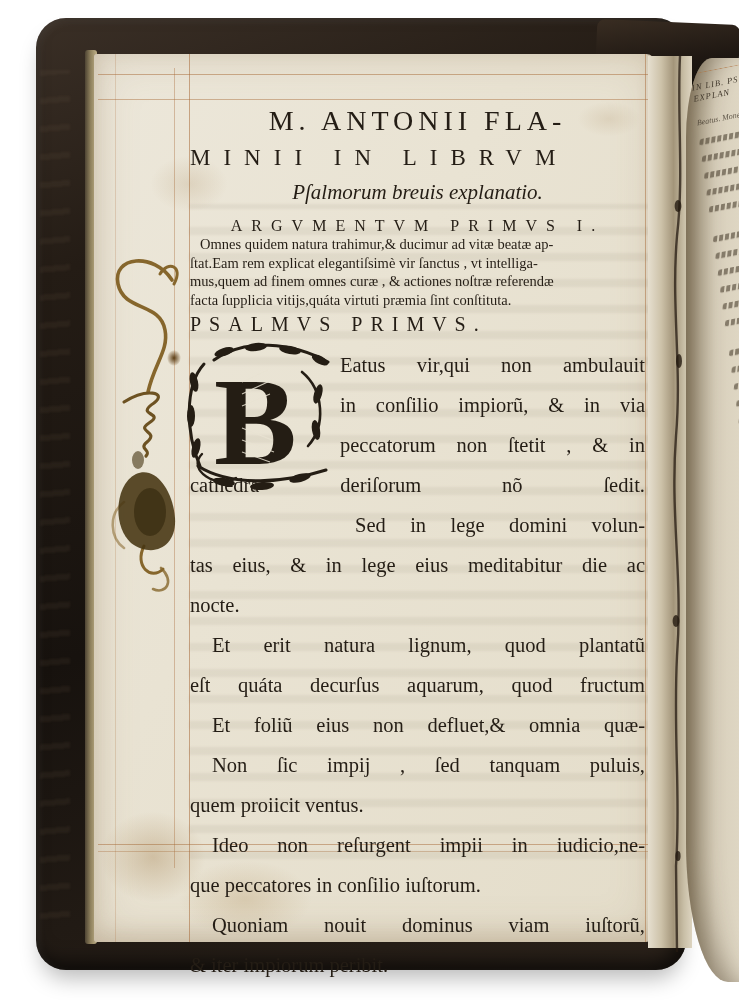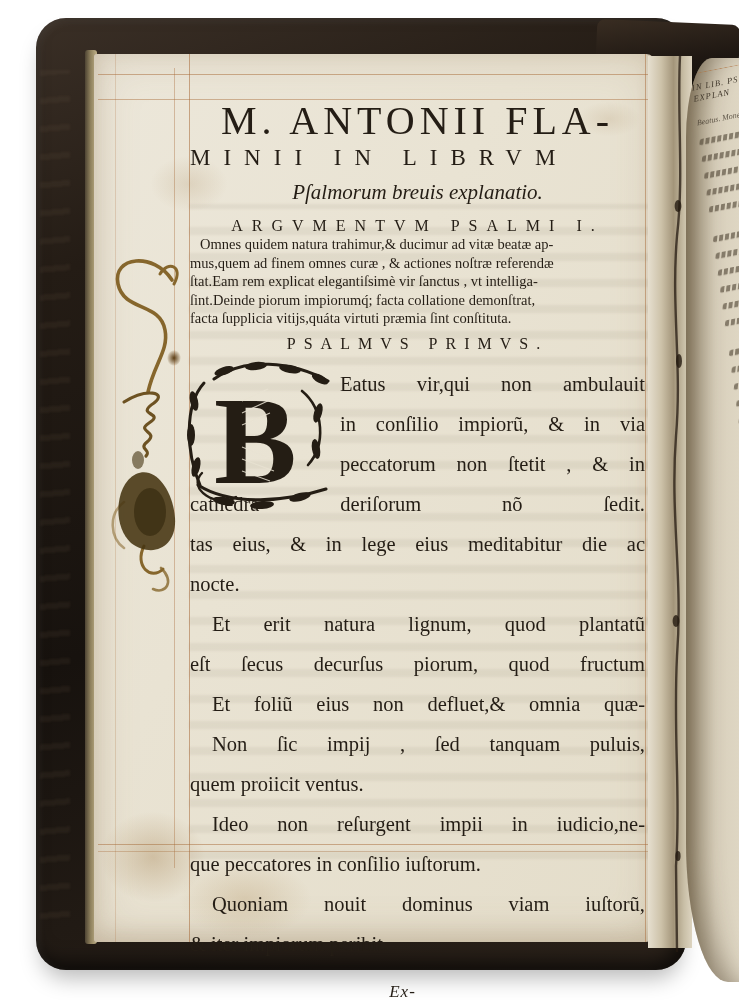--- a/index.html
+++ b/index.html
@@ -41,26 +41,26 @@
   .s1{left:-16px;top:738px;width:150px;height:130px;background:radial-gradient(closest-side,rgba(150,110,55,.30),transparent 70%);}
   .s2{left:56px;top:790px;width:190px;height:110px;background:radial-gradient(closest-side,rgba(160,120,60,.22),transparent 70%);}
   .s3{left:40px;top:90px;width:110px;height:80px;background:radial-gradient(closest-side,rgba(150,112,60,.16),transparent 70%);}
   .s4{left:470px;top:40px;width:90px;height:50px;background:radial-gradient(closest-side,rgba(150,112,60,.14),transparent 70%);}
   .blot-spot{position:absolute;left:73px;top:296px;width:14px;height:16px;border-radius:50% 40% 55% 45%;
     background:radial-gradient(closest-side,#5d3f17,rgba(109,74,30,.25) 80%,transparent);}
   .inscription{position:absolute;left:0px;top:196px;width:102px;height:348px;z-index:2;}
 
   
   .textblock{position:absolute;left:96px;top:44px;width:455px;z-index:5;color:#241d15;}
-  .t1{height:45px;font-size:40px;line-height:45px;letter-spacing:5px;text-align:center;white-space:nowrap;}
+  .t1{height:45px;font-size:28px;line-height:45px;letter-spacing:5px;text-align:center;white-space:nowrap;}
   .t2{height:31px;font-size:23px;line-height:29px;letter-spacing:13px;white-space:nowrap;}
   .t3{height:42px;font-size:21px;line-height:36px;font-style:italic;text-align:center;white-space:nowrap;}
   .argh{height:19px;font-size:16px;line-height:19px;letter-spacing:9px;text-align:center;white-space:nowrap;}
   .argl{height:18.6px;font-size:14.5px;line-height:18.6px;white-space:nowrap;}
-  .psh{height:29px;font-size:16px;line-height:31px;letter-spacing:8px;text-align:center;white-space:nowrap;}
+  .psh{height:29px;font-size:20px;line-height:31px;letter-spacing:8px;text-align:left;white-space:nowrap;}
   .verses{font-size:20.5px;line-height:26px;}
   .vl{height:26px;margin-top:14px;}
   .j{text-align:justify;text-align-last:justify;}
   .ji{text-indent:22px;}
   .sed{text-indent:165px;}
   .dropcap-box{float:left;width:142px;height:104px;margin-right:8px;position:relative;}
   .dropcap-box svg{position:absolute;left:-6px;top:-10px;overflow:visible;}
   .catchword{height:20px;font-size:17px;font-style:italic;text-align:center;padding-right:30px;
     letter-spacing:1px;margin-top:25px;}
 
@@ -128,25 +128,24 @@
         <ellipse cx="56" cy="262" rx="16" ry="24" fill="#2e2209" opacity=".55"></ellipse>
         <ellipse cx="44" cy="210" rx="6" ry="9" opacity=".6"></ellipse>
       </g>
     </svg>
 
     <div class="textblock" data-interactable="false">
       <div class="t1" data-interactable="false">M. ANTONII FLA-</div>
       <div class="t2" data-interactable="false">MINII IN LIBRVM</div>
       <div class="t3" data-interactable="false">Pſalmorum breuis explanatio.</div>
 
-      <div class="argh" data-interactable="false">ARGVMENTVM PSALMI I.</div>
+      <div class="argh" data-interactable="false">ARGVMENTVM PRIMVS I.</div>
       <div class="argl" style="text-indent:10px" data-interactable="false">Omnes quidem natura trahimur,&amp; ducimur ad vitæ beatæ ap-</div>
+      <div class="argl" data-interactable="false">ſtat.Eam rem explicat elegantiſsimè vir ſanctus , vt intelliga-</div>
       <div class="argl" data-interactable="false">mus,quem ad finem omnes curæ , &amp; actiones noſtræ referendæ</div>
-      <div class="argl" data-interactable="false">ſtat.Eam rem explicat elegantiſsimè vir ſanctus , vt intelliga-</div>
-      <div class="argl" data-interactable="false">ſint.Deinde piorum impiorumq́; facta collatione demonſtrat,</div>
       <div class="argl" data-interactable="false">facta ſupplicia vitijs,quáta virtuti præmia ſint conſtituta.</div>
 
       <div class="psh" data-interactable="false">PSALMVS PRIMVS.</div>
 
       <div class="verses" data-interactable="false">
 
         <div class="dropcap-box" data-interactable="false">
           <svg width="152" height="152" viewBox="0 0 152 152" data-interactable="false">
             <g fill="none" stroke="#241d14" stroke-linecap="round">
               <path d="M30,18 C60,-4 108,0 144,20" stroke-width="3"></path>
@@ -174,24 +173,25 @@
               <path d="M58,40 l26,-12 M58,52 l30,-14 M58,64 l28,-12"></path>
               <path d="M58,86 l30,12 M58,98 l32,12 M58,110 l28,10"></path>
             </g>
           </svg>
         </div>
 
         <div class="vl j" data-interactable="false">Eatus vir,qui non ambulauit</div>
         <div class="vl j" data-interactable="false">in conſilio impiorũ, &amp; in via</div>
         <div class="vl j" data-interactable="false">peccatorum non ſtetit , &amp; in</div>
         <div class="vl j" data-interactable="false">cathedra deriſorum nõ ſedit.</div>
+        <div class="vl j sed" data-interactable="false">Sed in lege domini volun-</div>
         <div class="vl j" data-interactable="false">tas eius, &amp; in lege eius meditabitur die ac</div>
         <div class="vl" data-interactable="false">nocte.</div>
         <div class="vl j ji" data-interactable="false">Et erit natura lignum, quod plantatũ</div>
-        <div class="vl j" data-interactable="false">eſt ſecus decurſus piorum, quod fructum</div>
+        <div class="vl j" data-interactable="false">eſt quáta decurſus aquarum, quod fructum</div>
         <div class="vl j ji" data-interactable="false">Et foliũ eius non defluet,&amp; omnia quæ-</div>
         <div class="vl j ji" data-interactable="false">Non ſic impij , ſed tanquam puluis,</div>
         <div class="vl" data-interactable="false">quem proiicit ventus.</div>
         <div class="vl j ji" data-interactable="false">Ideo non reſurgent impii in iudicio,ne-</div>
         <div class="vl" data-interactable="false">que peccatores in conſilio iuſtorum.</div>
         <div class="vl j ji" data-interactable="false">Quoniam nouit dominus viam iuſtorũ,</div>
         <div class="vl" data-interactable="false">&amp; iter impiorum peribit.</div>
       </div>
 
       <div class="catchword" data-interactable="false">Ex-</div>

